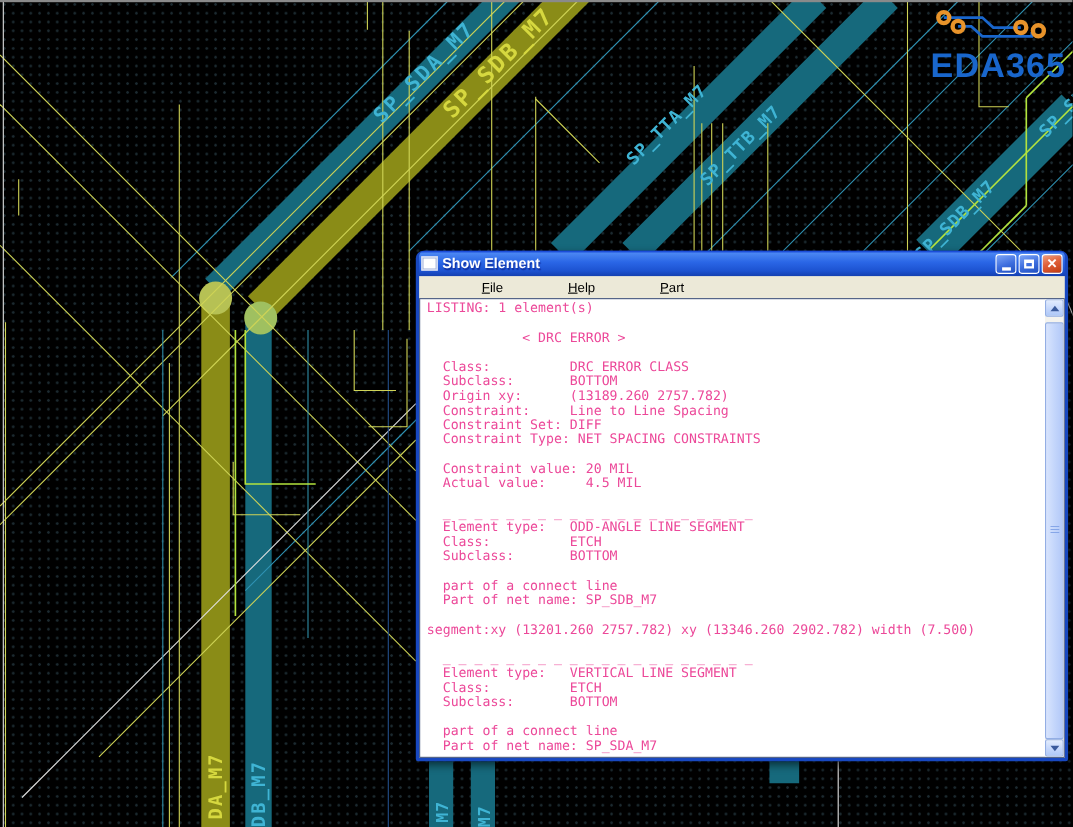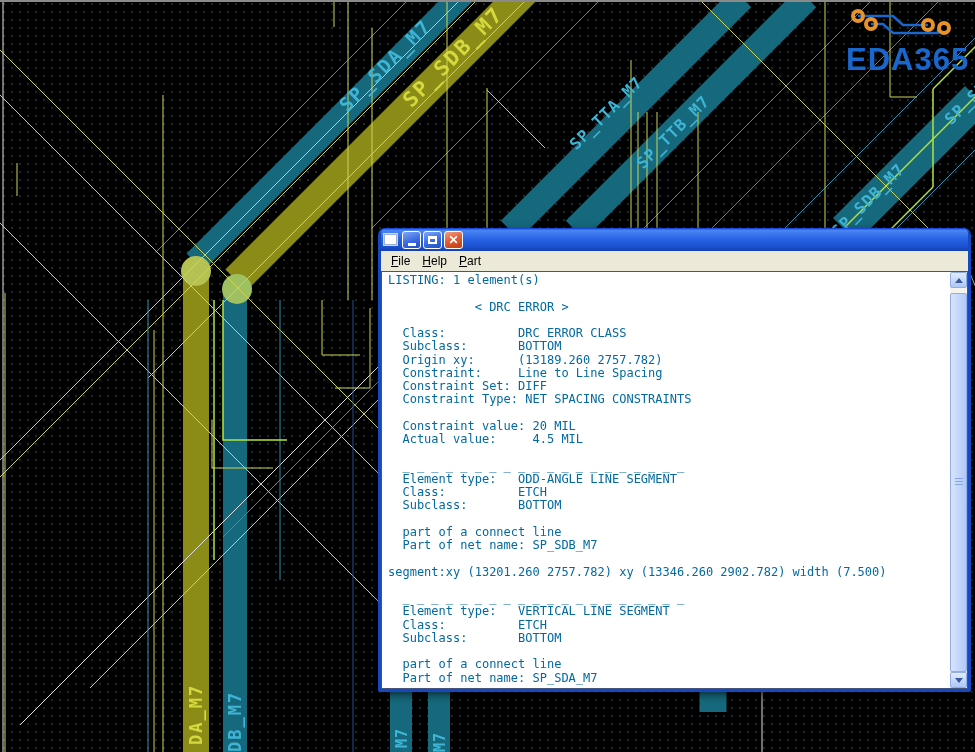--- a/index.html
+++ b/index.html
@@ -48,27 +48,27 @@
   .btn-blue{background:linear-gradient(160deg,#7da6f8 0%,#3c6cdd 55%,#2050c0 100%);}
   .btn-close{background:linear-gradient(160deg,#f0a080 0%,#e0603a 45%,#c03a10 100%);
              color:#fff;font-size:12px;font-weight:bold;line-height:1;}
   .glyph-min{width:8px;height:3px;background:#fff;margin-top:9px;}
   .glyph-max{width:9px;height:8px;border:2px solid #fff;border-top-width:3px;box-sizing:border-box;}
 
   .dialog-body{height:calc(100% - 23px);background:var(--menuBg);
                display:flex;flex-direction:column;}
   .menubar{height:20px;display:flex;align-items:center;padding-left:4px;
            font-size:12px;color:#000;flex:0 0 auto;}
-  .menu-item{display:inline-block;padding:1px 6px;cursor:default;}
+  .menu-item{display:inline-block;padding:1px 6px;cursor:default;margin-left:47px;}
   .menu-item::first-letter{text-decoration:underline;}
 
   .content{flex:1 1 auto;background:#fff;border:1px solid #44567c;margin:0;
            position:relative;overflow:hidden;}
   .listing{margin:0;padding:2px 0 0 6px;font-family:"DejaVu Sans Mono",monospace;
-           font-size:12px;line-height:13.25px;color:#0369a1;white-space:pre;}
+           font-size:12px;line-height:13.25px;color:#ec4899;white-space:pre;}
 
   .scrollbar{position:absolute;top:0;right:0;width:17px;height:100%;
              background:#f4f3ee;display:flex;flex-direction:column;}
   .sb-btn{width:17px;height:16px;flex:0 0 auto;box-sizing:border-box;
           background:linear-gradient(180deg,#e2ecfd,#c2d5fb 60%,#aec8f8);
           border:1px solid #93aee4;border-radius:2px;
           display:flex;align-items:center;justify-content:center;cursor:pointer;}
   .arr{width:0;height:0;border-left:4px solid transparent;border-right:4px solid transparent;}
   .arr-up{border-bottom:5px solid #3a5a9c;}
   .arr-down{border-top:5px solid #3a5a9c;}
@@ -174,20 +174,21 @@
       <circle class="pad" cx="944" cy="28" r="5"></circle>
       <text class="logo-text" x="846" y="70">EDA365</text>
     </g>
   </svg>
   <div class="top-edge"></div>
 </div>
 
 <div class="dialog">
   <div class="titlebar">
     <div class="win-icon"></div>
+    <div class="title-text">Show Element</div>
     <div class="tb-btns">
       <div class="tb-btn btn-blue">
           <div class="glyph-min"></div>
         </div>
       <div class="tb-btn btn-blue">
           <div class="glyph-max"></div>
         </div>
       <div class="tb-btn btn-close">
           <span>✕</span>
         </div>

